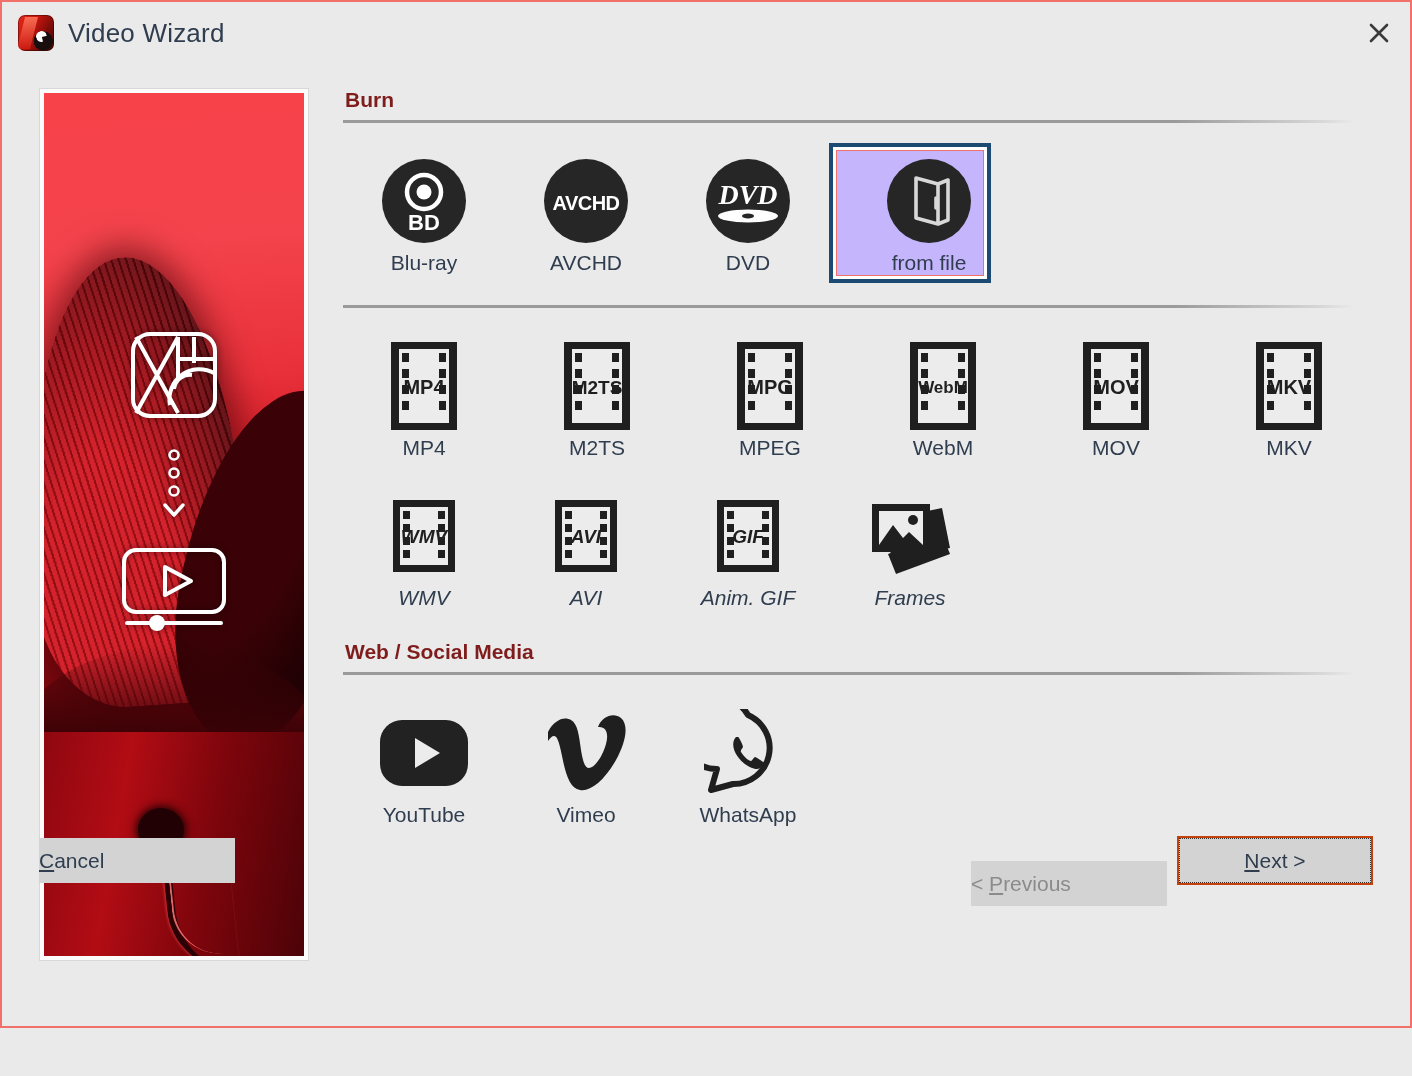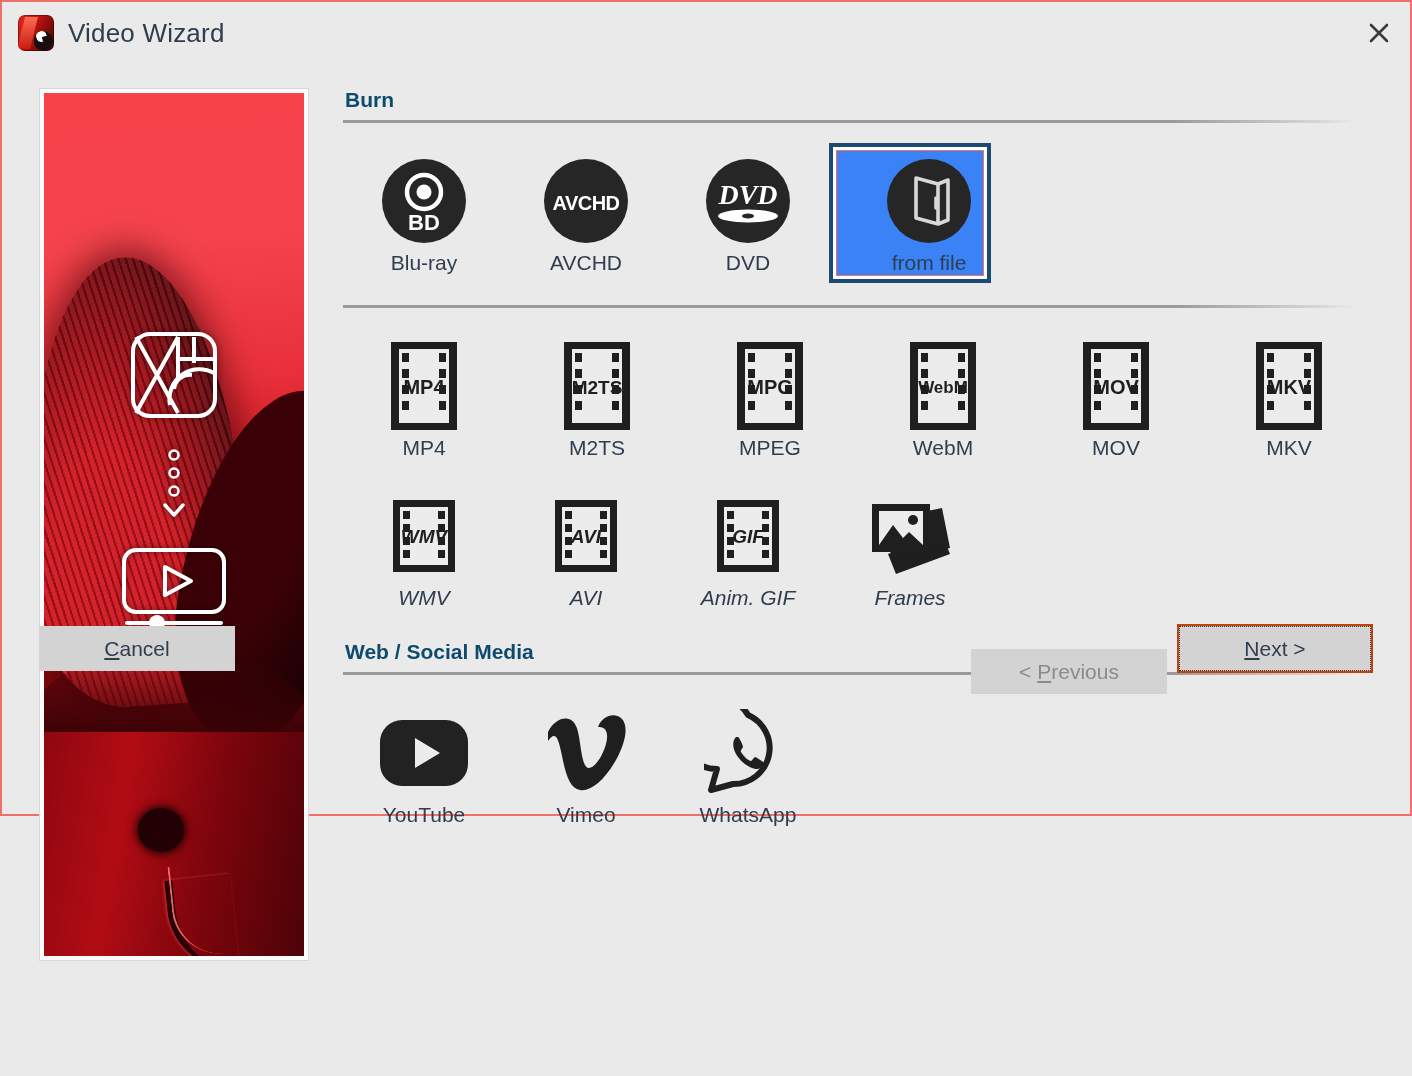--- a/index.html
+++ b/index.html
@@ -4,21 +4,21 @@
 <style>
   html,body{margin:0;padding:0;}
   body{
     width:1412px;height:1076px;
     background:#eaeaea;
     font-family:"Liberation Sans", sans-serif;
     overflow:hidden;
   }
   #window{
     position:relative;
-    width:1412px;height:816px;
+    width:1412px;height:1028px;
     box-sizing:border-box;
     border:2px solid #f2706a;
     background:#eaeaea;
   }
   
   #titlebar{
     position:absolute;left:0;top:0;width:100%;height:62px;
     display:flex;align-items:center;
   }
   #app-logo{
@@ -117,21 +117,21 @@
     justify-content:flex-start;padding-top:236px;box-sizing:border-box;
     pointer-events:none;
   }
   #overlay svg{display:block;filter:drop-shadow(0 0 3px rgba(0,0,0,.45));}
 
   
   #content{
     position:absolute;left:341px;top:86px;right:40px;bottom:110px;
   }
   .section-title{
-    font-size:21px;font-weight:bold;color:#0c4a6e;margin:0 0 8px 2px;
+    font-size:21px;font-weight:bold;color:#7f1d1d;margin:0 0 8px 2px;
   }
   .section-rule{
     height:3px;width:1012px;
     background:linear-gradient(90deg,#9a9a9a 0%,#9a9a9a 82%,#d9d9d9 97%,#eaeaea 100%);
     margin-bottom:20px;
   }
   .tile-row{display:flex;}
   .tile{
     width:162px;
     display:flex;flex-direction:column;align-items:center;
@@ -141,38 +141,38 @@
     border:4px solid transparent;
   }
   .tile .glyph{
     height:96px;display:flex;align-items:center;justify-content:center;
   }
   .tile .tlabel{
     margin-top:2px;font-size:21px;color:#2f3d4f;white-space:nowrap;
   }
   .tile.selected{
     border-color:#1b4a72;
-    background:#3b82f6;
+    background:#c4b5fd;
     box-shadow:inset 0 0 0 3px #ffffff, inset 0 0 0 4px #f2706a;
     padding-left:38px;
   }
   #burn-row{margin-bottom:22px;}
   #vo-row-1{margin-bottom:10px;justify-content:space-between;}
   #vo-row-2{margin-bottom:22px;font-style:italic;}
 
   
   #footer{
     position:absolute;left:0;bottom:0;width:100%;height:110px;
   }
   .btn{
     position:absolute;
     background:#d3d3d3;border:none;
     font-family:"Liberation Sans", sans-serif;
     font-size:21px;color:#2f3d4f;
-    display:flex;align-items:center;justify-content:center;
+    display:flex;align-items:center;
     cursor:pointer;
   }
   #btn-cancel{left:37px;top:-78px;width:196px;height:45px;}
   #btn-previous{right:243px;top:-78px;width:196px;height:45px;color:#8b8b8b;margin-top:23px;}
   #btn-next{
     right:37px;top:-80px;width:196px;height:49px;
     border:2px solid #c2410c;
     box-sizing:border-box;
   }
   #btn-next .inner{

